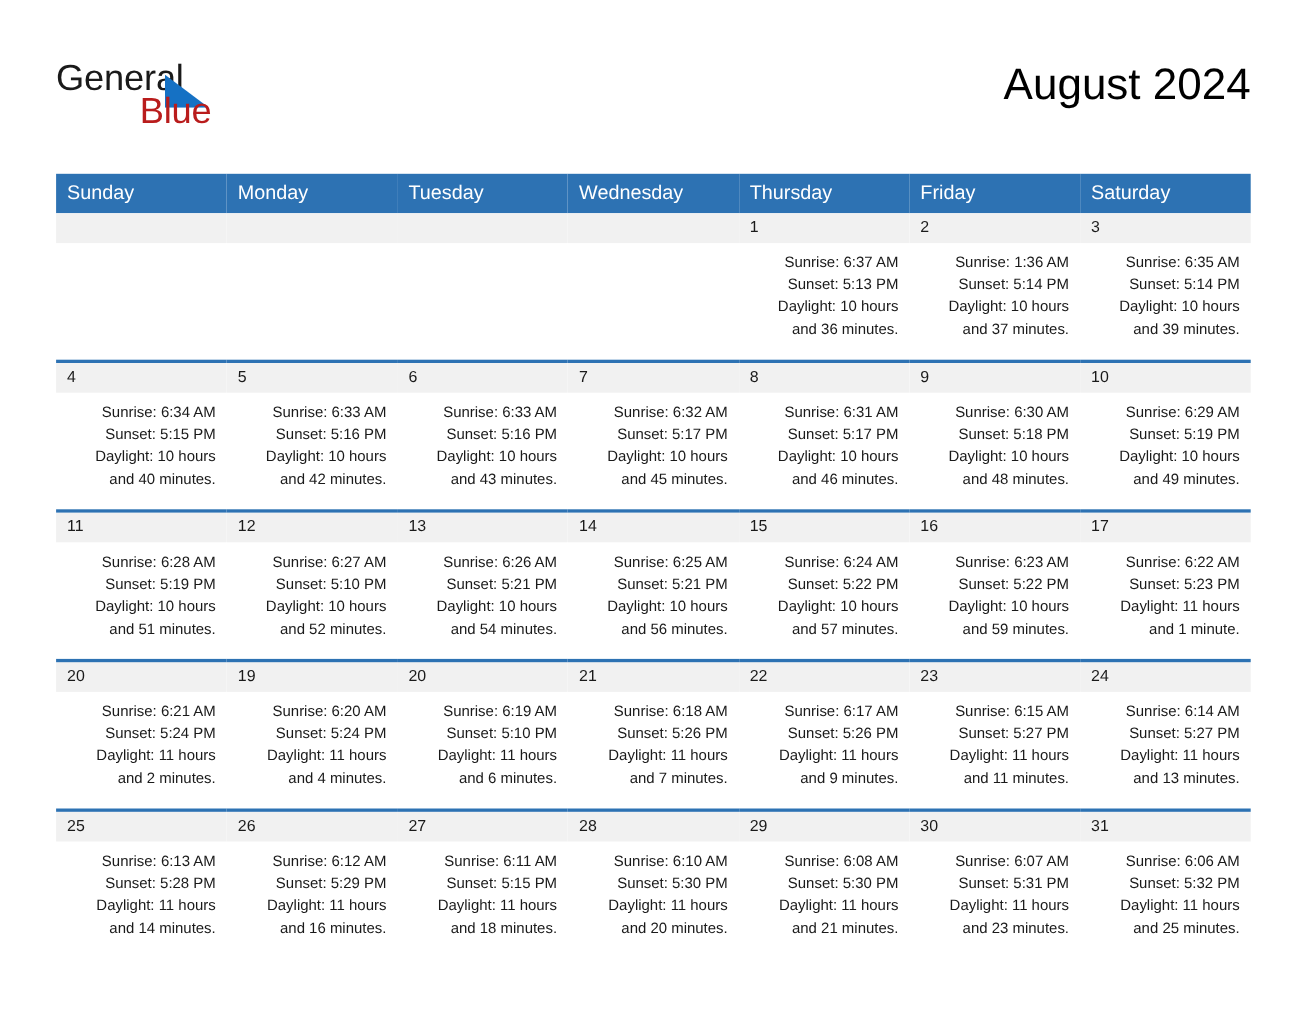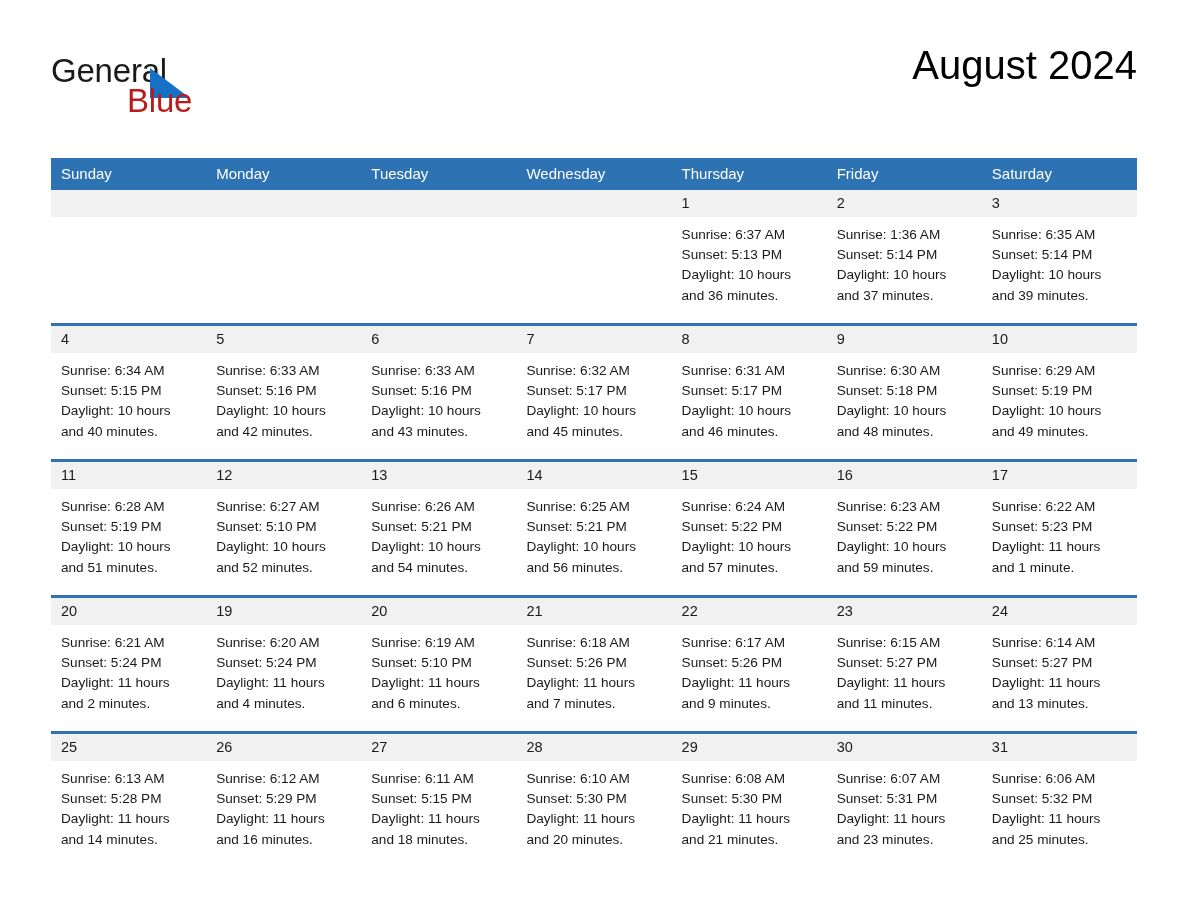--- a/index.html
+++ b/index.html
@@ -62,21 +62,21 @@
     position: absolute;
     left: 99px;
     top: 16px;
     width: 40px;
     height: 30px;
   }
 
   .title-block {
     position: absolute;
     right: 0px;
-    top: 0px;
+    top: 12px;
     text-align: right;
     width: 700px;
   }
   .month-title {
     font-size: 40px;
     line-height: 50px;
     font-weight: normal;
     color: #000000;
     margin: 0;
     letter-spacing: 0px;
@@ -97,21 +97,21 @@
     width: 1086px;
     border-collapse: collapse;
     table-layout: fixed;
   }
 
   .calendar col { width: 155.14px; }
 
   .calendar thead th {
     background: #2d72b3;
     color: #ffffff;
-    font-size: 15px;
+    font-size: 18px;
     font-weight: normal;
     text-align: left;
     padding: 7px 0 8px 10px;
     height: 15px;
     vertical-align: middle;
   }
 
   .week-row td {
     vertical-align: top;
     padding: 0;
@@ -138,20 +138,21 @@
     padding: 8px 10px 0 10px;
     height: 106px;
     box-sizing: border-box;
   }
   .cellbody p {
     margin: 0;
     font-size: 13.6px;
     line-height: 20.2px;
     color: #1a1a1a;
     white-space: pre-line;
+    text-align: right;
   }
 </style>
 </head>
 <body>
 
 <div class="page">
 
   <div class="top">
 
     <div class="logo">

